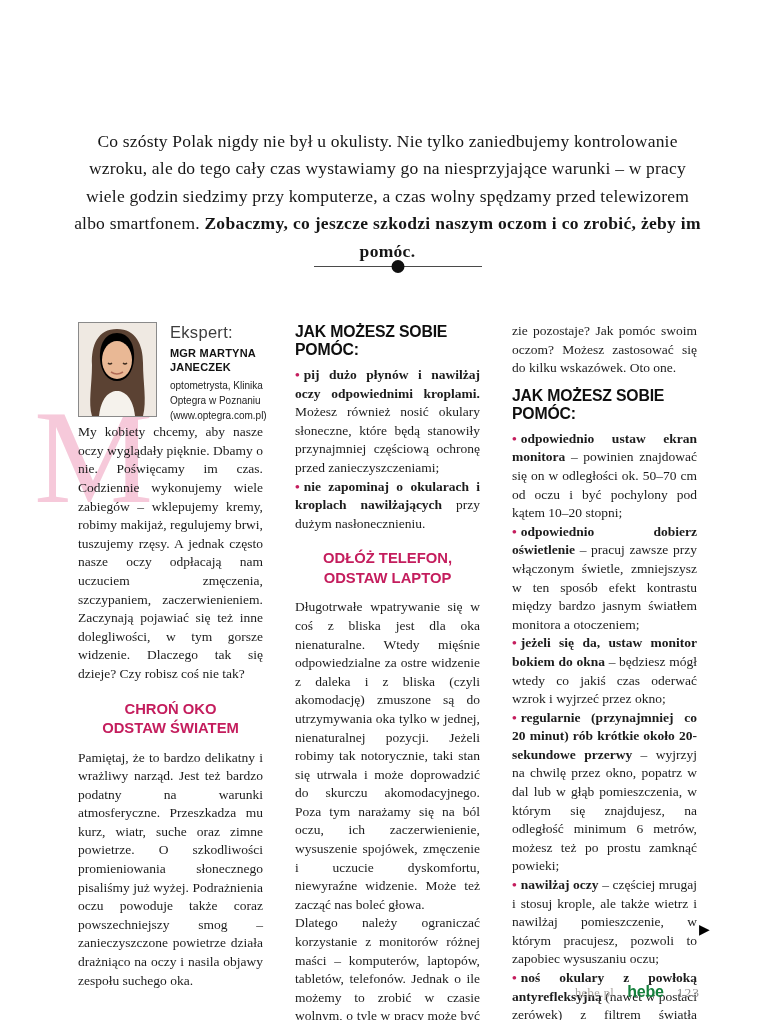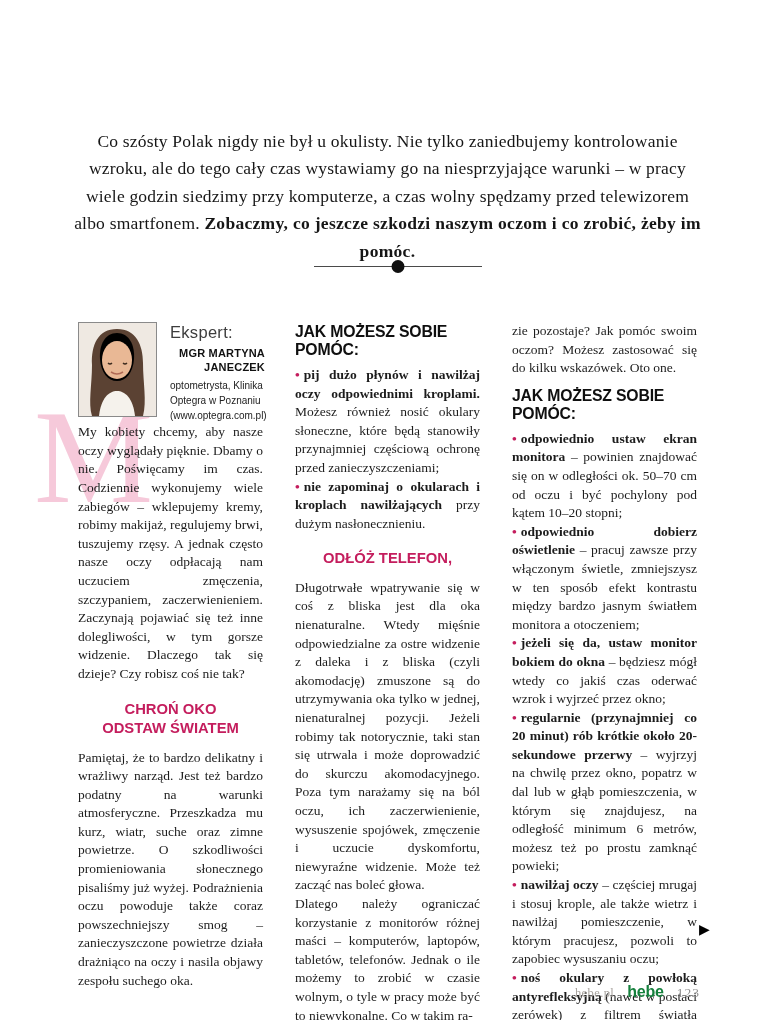--- a/index.html
+++ b/index.html
@@ -34,21 +34,21 @@
   .columns{position:absolute;top:322px;left:78px;width:620px;display:flex;gap:32px;z-index:1;}
   .col{flex:0 0 185px;width:185px;font-size:13.5px;line-height:18.6px;text-align:justify;}
   .col p{margin:0;}
 
   
   .expert{display:flex;gap:13px;margin-bottom:0;text-align:left;}
   .photo{flex:0 0 77px;width:77px;height:93px;border:1px solid #8a8a8a;box-sizing:content-box;background:#efe9e2;}
   .photo svg{display:block;width:77px;height:93px;}
   .expert-info{font-family:"Liberation Sans",sans-serif;padding-top:1px;width:95px;}
   .expert-label{font-size:16.5px;color:#3d3d3d;margin-bottom:4px;letter-spacing:0.3px;}
-  .expert-name{font-size:11px;font-weight:bold;line-height:14.5px;color:#111;letter-spacing:0.2px;text-align:right;}
+  .expert-name{font-size:11px;font-weight:bold;line-height:14.5px;color:#111;letter-spacing:0.2px;}
   .expert-desc{font-size:10px;line-height:15.2px;color:#222;margin-top:3px;}
 
   
   .col-h{
     font-family:"Liberation Sans",sans-serif;font-weight:bold;font-size:15.8px;
     letter-spacing:-0.2px;color:#0f0f0f;text-align:left;margin:1px 0 7px;line-height:18px;
   }
   .pink-h{
     font-family:"Liberation Sans",sans-serif;font-weight:bold;font-size:14.8px;line-height:19.5px;
     text-align:center;margin:16px 0 10px;
@@ -125,20 +125,21 @@
     <div class="col">
       <h3 class="col-h">JAK MOŻESZ SOBIE POMÓC:</h3>
 
       <ul class="bullets">
         <li><span class="dot accent" style="color: rgb(196, 29, 93);">•</span><span class="b">pij dużo płynów i nawilżaj oczy odpowiednimi kroplami.</span><span> Możesz również nosić okulary słoneczne, które będą stanowiły przynajmniej częściową ochronę przed zanieczyszczeniami;</span></li>
         <li><span class="dot accent" style="color: rgb(196, 29, 93);">•</span><span class="b">nie zapominaj o okularach i kroplach nawilżających</span><span> przy dużym nasłonecznieniu.</span></li>
       </ul>
 
       <h3 class="pink-h accent" style="color: rgb(196, 29, 93);">
         <span>ODŁÓŻ TELEFON,</span>
+        <span>ODSTAW LAPTOP</span>
       </h3>
 
       <p>Długotrwałe wpatrywanie się w coś z bliska jest dla oka nienaturalne. Wtedy mięśnie odpowiedzialne za ostre widzenie z daleka i z bliska (czyli akomodację) zmuszone są do utrzymywania oka tylko w jednej, nienaturalnej pozycji. Jeżeli robimy tak notorycznie, taki stan się utrwala i może doprowadzić do skurczu akomodacyjnego. Poza tym narażamy się na ból oczu, ich zaczerwienienie, wysuszenie spojówek, zmęczenie i uczucie dyskomfortu, niewyraźne widzenie. Może też zacząć nas boleć głowa.</p>
       <p>Dlatego należy ograniczać korzystanie z monitorów różnej maści – komputerów, laptopów, tabletów, telefonów. Jednak o ile możemy to zrobić w czasie wolnym, o tyle w pracy może być to niewykonalne. Co w takim ra-</p>
     </div>
 
     <div class="col">
       <p>zie pozostaje? Jak pomóc swoim oczom? Możesz zastosować się do kilku wskazówek. Oto one.</p>
       <div class="spacer-s"></div>
       <h3 class="col-h">JAK MOŻESZ SOBIE POMÓC:</h3>

